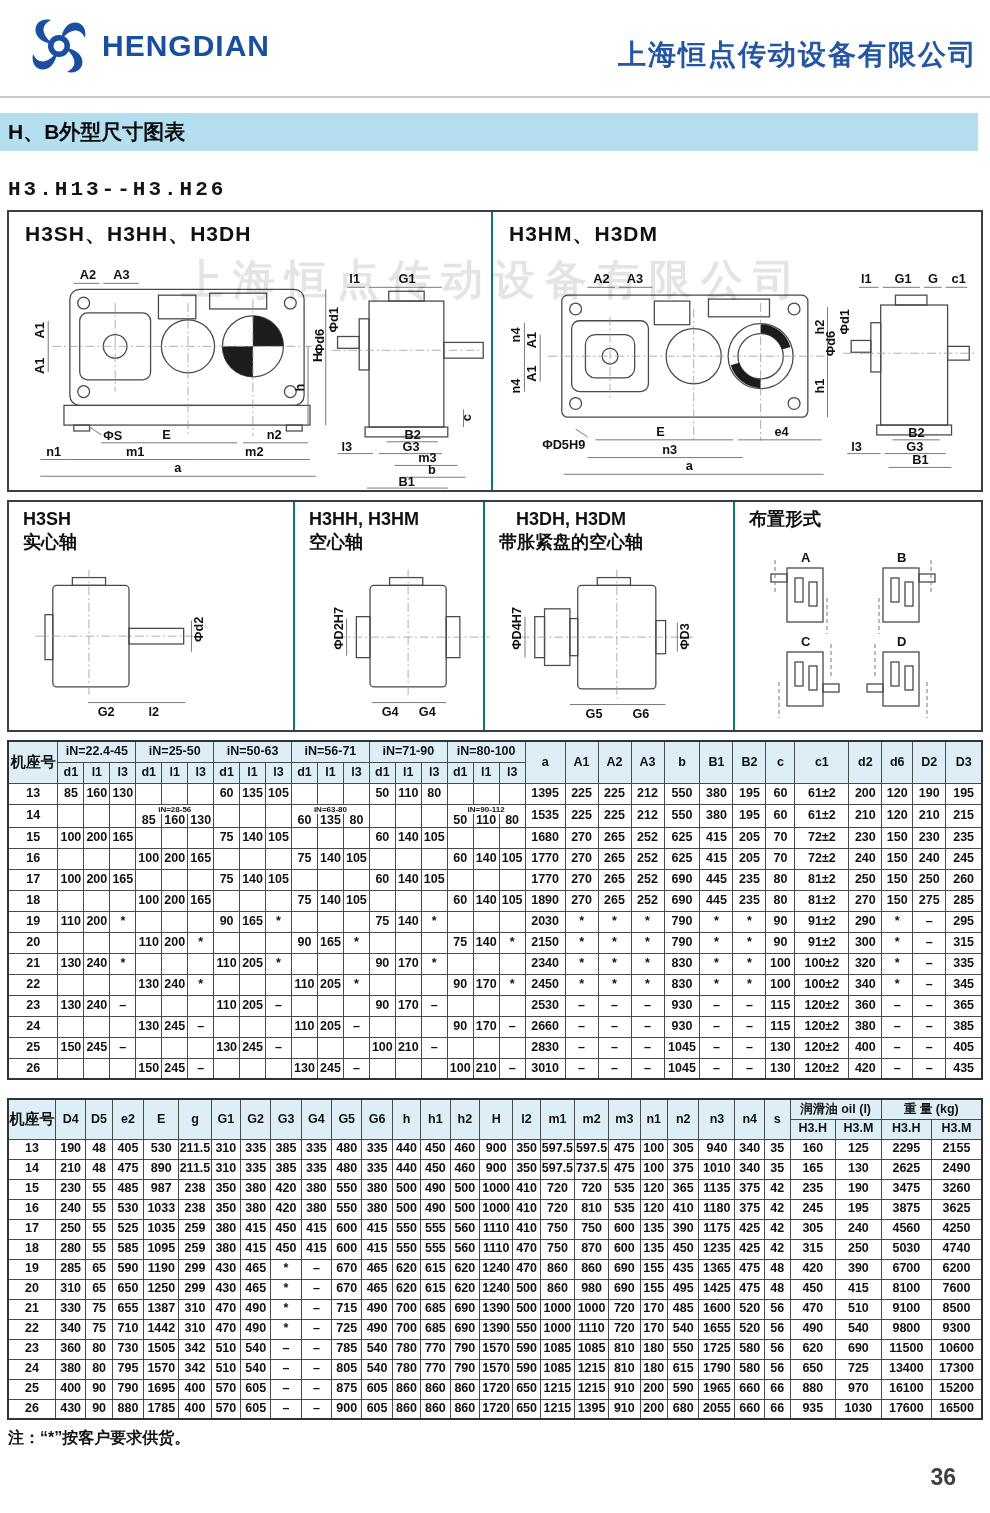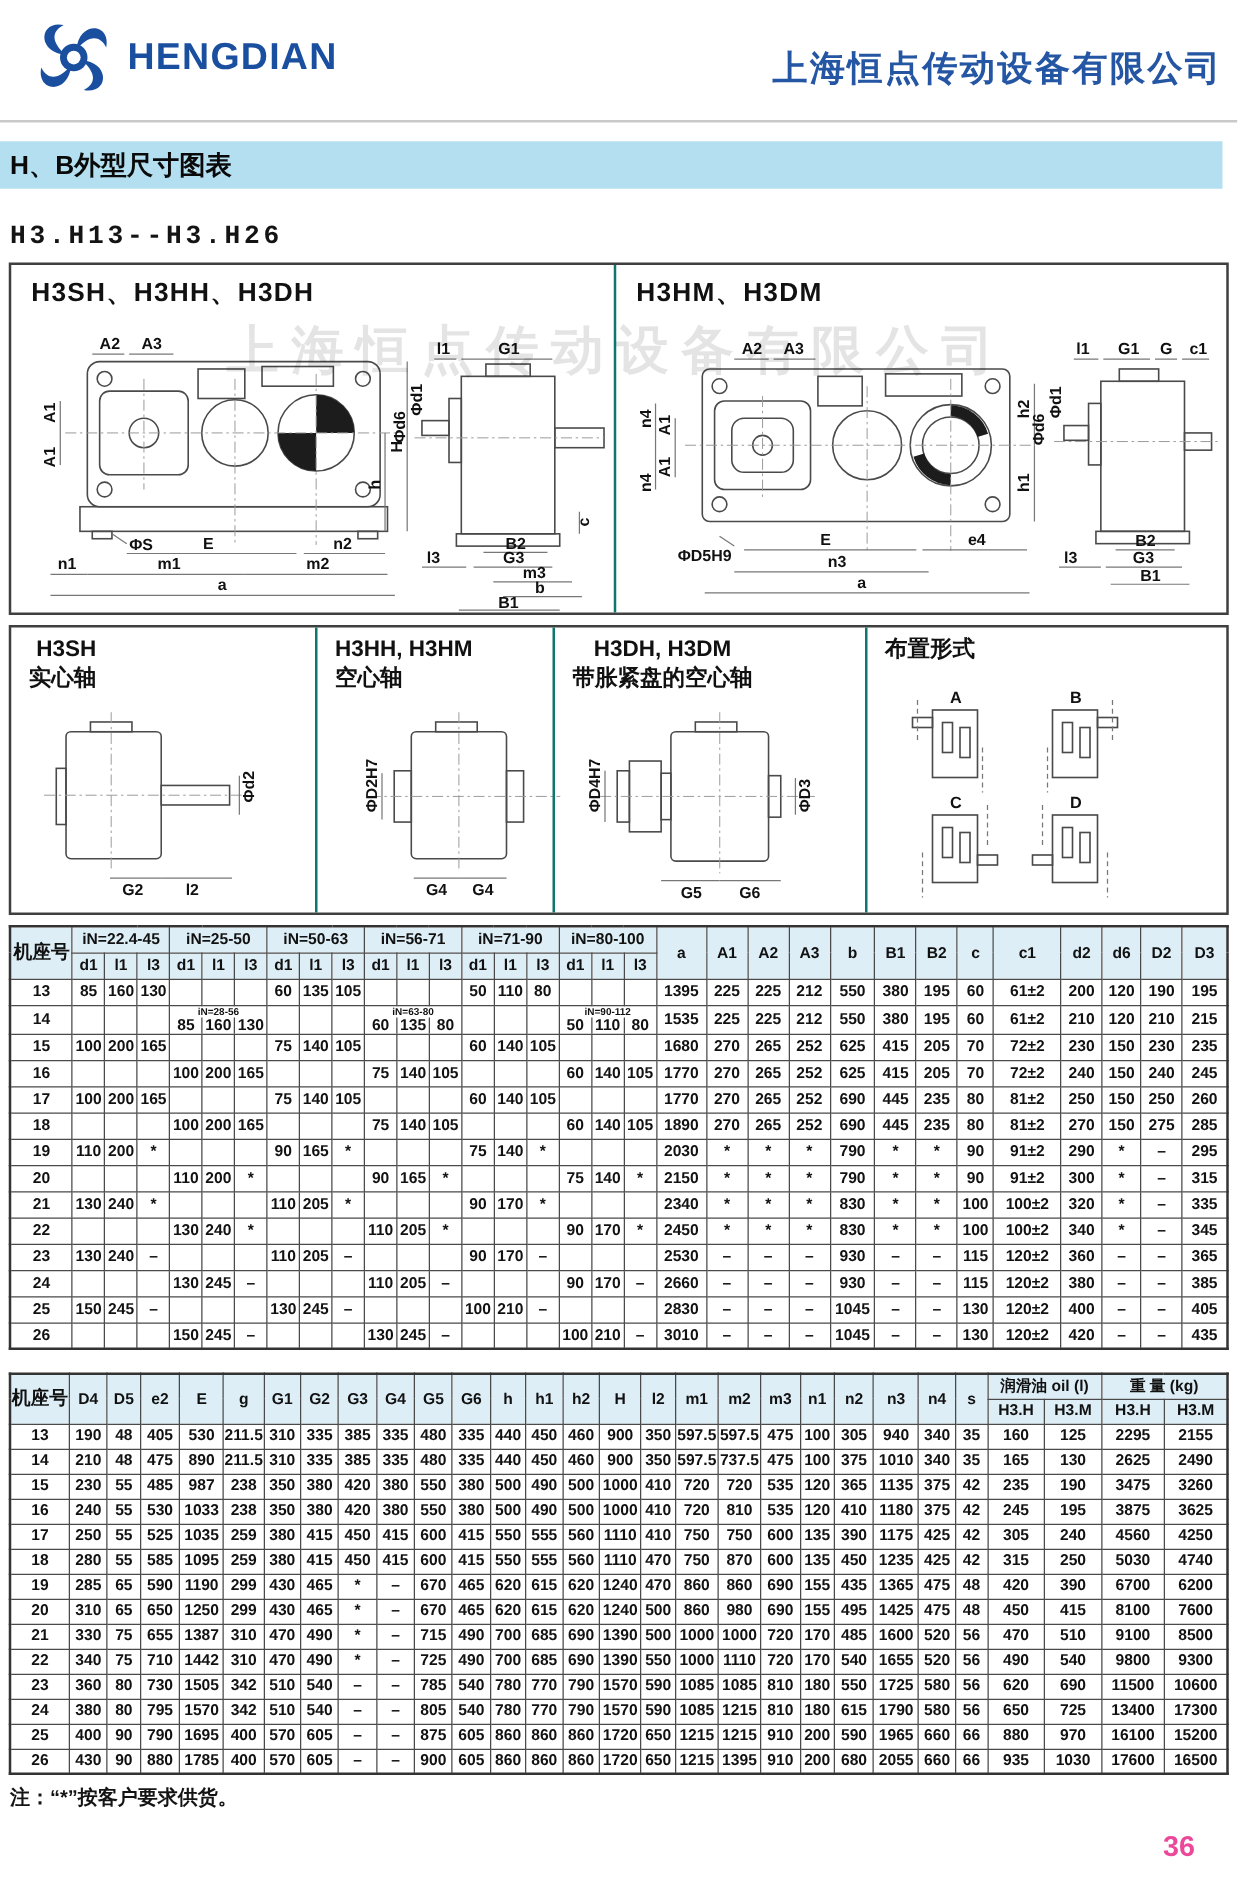--- a/index.html
+++ b/index.html
@@ -45,21 +45,21 @@
   .dim-table thead th { background:#ddeef6; font-weight:700; }
   .dim-table th.corner { font-size:15px; }
   .dim-table td.rowid { font-weight:600; }
   td.subcell { padding:0; }
   .sublabel { font-size:8px; line-height:9px; font-weight:600; border-bottom:none; }
   .subvals { display:flex; }
   .subvals span { flex:1; font-size:12.5px; font-weight:600; }
   .subvals span + span { border-left:1px solid #4a4a4a; }
   
   .note { position:absolute; left:8px; top:1428px; font-size:16px; font-weight:600; color:#141414; }
-  .page-num { position:absolute; right:34px; top:1464px; font-size:23px; font-weight:600; color:#ec4899; }
+  .page-num { position:absolute; right:34px; top:1464px; font-size:23px; font-weight:600; color:#404040; }
 </style>
 </head>
 <body>
 
 <div class="page">
 
   <div class="hdr-logo">
     <svg width="62" height="64" viewBox="0 0 62 64">
       <g fill="#1a4fa0">
         <g transform="translate(31,32)">
@@ -262,21 +262,21 @@
         <text x="418" y="196">B2</text>
         <text x="416" y="210">G3</text>
         <text x="422" y="224">B1</text>
         <text x="360" y="210">l3</text>
       </svg>
     </div>
   </div>
 
   <div class="diag-box diag-box2">
 
-    <div class="panel" style="width:243px;text-align:right;">
+    <div class="panel" style="width:284px;">
       <div class="panel-title2">
         <div>H3SH</div>
         <div>实心轴</div>
       </div>
       <svg width="239" height="166" viewBox="0 0 239 170" style="position:absolute;left:0;top:58px;">
         <g class="draw">
           <rect x="42" y="26" width="78" height="104" rx="4"></rect>
           <rect x="62" y="18" width="34" height="8"></rect>
           <rect x="34" y="56" width="8" height="46"></rect>
           <rect x="120" y="70" width="56" height="16"></rect>

